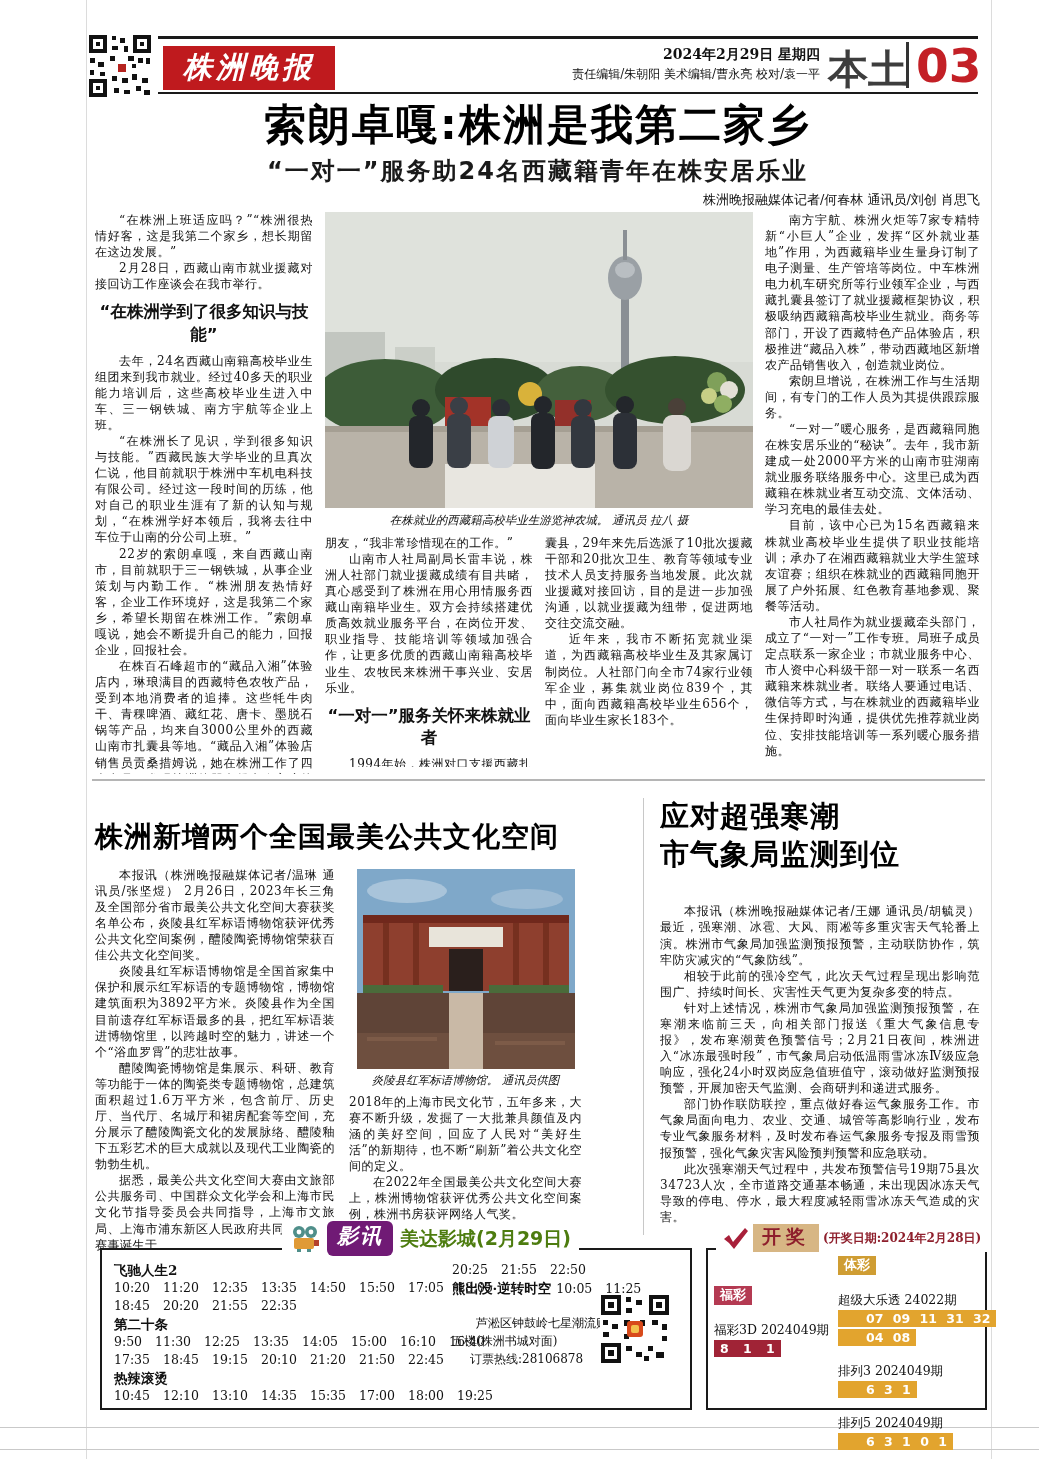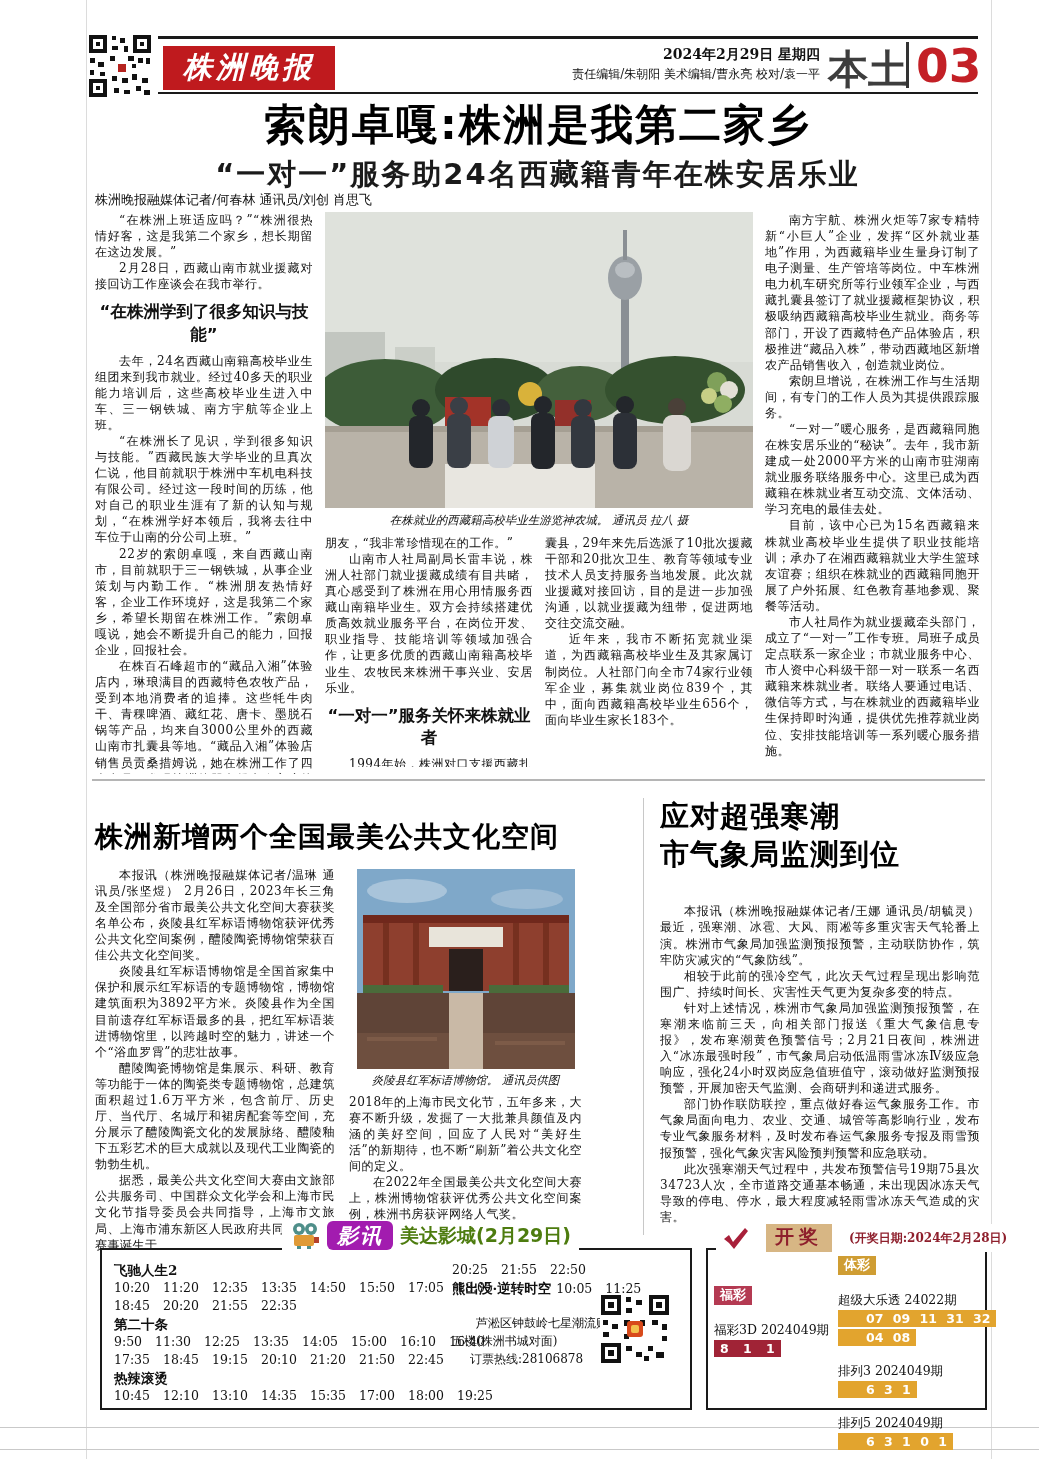--- a/index.html
+++ b/index.html
@@ -16,22 +16,22 @@
         font-size:29px;letter-spacing:4px;}
   .pubinfo{text-align:right;line-height:1.5;}
   .pubinfo .d1{font-size:14px;font-weight:700;}
   .pubinfo .d2{font-size:12px;}
   .sectionword{font-family:"DejaVu Sans","Liberation Sans",sans-serif;font-weight:900;font-size:40px;color:#3d3d3d;}
   .pagenum{font-family:"DejaVu Sans","Liberation Sans",sans-serif;font-weight:900;font-size:47px;color:#c32026;line-height:1;}
   
   .h1{text-align:center;font-family:"DejaVu Sans","Liberation Sans",sans-serif;font-weight:900;
       font-size:42px;letter-spacing:2px;line-height:1;color:#000;}
   .h2{text-align:center;font-family:"DejaVu Sans","Liberation Sans",sans-serif;font-weight:700;
-      font-size:29px;letter-spacing:2px;color:#1a1a1a;}
-  .byline{text-align:left;font-size:13px;color:#111;}
+      font-size:24px;letter-spacing:2px;color:#1a1a1a;}
+  .byline{text-align:right;font-size:13px;color:#111;}
   
   .b{font-size:12px;line-height:1.34;letter-spacing:0.5px;text-align:justify;text-indent:2em;margin:0;}
   .noind{text-indent:0;}
   .sh{font-family:"DejaVu Sans","Liberation Sans",sans-serif;font-weight:900;font-size:16.5px;
       text-align:center;letter-spacing:0;margin:9px 0 7px;text-indent:0;}
   .cap{font-size:11.5px;font-style:italic;text-align:center;line-height:1.3;}
   
   .a1{display:flex;gap:12px;overflow:hidden;}
   .a1c1{width:218px;flex:none;}
   .a1mid{width:428px;flex:none;}
@@ -45,22 +45,22 @@
   .a2cols{display:flex;gap:14px;margin-top:14px;height:392px;overflow:hidden;}
   .a2c1{width:240px;flex:none;}
   .a2c2{width:233px;flex:none;}
   .a3h{font-family:"DejaVu Sans","Liberation Sans",sans-serif;font-weight:900;font-size:29px;
        letter-spacing:1px;line-height:1.3;color:#000;}
   .vdiv{background:#c8c8c8;}
   .hdiv{background:#b5b5b5;}
   
   .box{border:2px solid #1a1a1a;background:#fff;}
   .boxhead{display:flex;align-items:center;gap:7px;background:#fff;padding:0 8px;}
-  .badge-tan{background:#a21caf;color:#fff;font-family:"DejaVu Sans","Liberation Sans",sans-serif;
-             font-weight:900;font-style:italic;font-size:21px;padding:1px 10px 0;border-radius:6px;letter-spacing:2px;}
+  .badge-tan{background:#701a75;color:#fff;font-family:"DejaVu Sans","Liberation Sans",sans-serif;
+             font-weight:900;font-style:italic;font-size:21px;padding:1px 10px 6px;border-radius:6px;letter-spacing:2px;}
   .cin-title{color:#4d7c0f;font-family:"DejaVu Sans","Liberation Sans",sans-serif;font-weight:900;font-size:19px;}
   .mt{font-size:13.5px;font-weight:700;line-height:18px;}
   .tm{font-size:12.5px;line-height:18px;word-spacing:9px;white-space:nowrap;}
   .cine-line{font-size:12px;line-height:18px;}
   .kj-badge{background:#d7b684;color:#8e1f2c;font-family:"DejaVu Sans","Liberation Sans",sans-serif;
             font-weight:900;font-size:19px;padding:0 9px 2px;letter-spacing:5px;}
   .kj-note{color:#8e1f2c;font-size:12px;font-weight:700;white-space:nowrap;}
   .lot-label-f{display:inline-block;background:#b43a52;color:#fff;font-family:"DejaVu Sans","Liberation Sans",sans-serif;
                font-weight:700;font-size:13px;padding:0 6px 1px;}
   .lot-label-t{display:inline-block;background:#cf9d33;color:#fff;font-family:"DejaVu Sans","Liberation Sans",sans-serif;
@@ -347,21 +347,21 @@
       <rect x="36" y="58" width="6" height="5" fill="#111"></rect>
       <rect x="48" y="52" width="5" height="5" fill="#111"></rect>
     <rect x="56" y="58" width="8" height="6" fill="#111"></rect>
       <rect x="44" y="62" width="5" height="5" fill="#111"></rect>
     <rect x="27" y="27" width="16" height="16" rx="3" fill="#d84a1b"></rect>
       <rect x="31" y="31" width="8" height="8" rx="2" fill="#f3c14d"></rect>
   </svg>
 
   <div class="abs box" style="left:706px;top:1248px;width:277px;height:158px;"></div>
 
-  <div class="abs boxhead" style="left:716px;top:1224px;padding:0 6px;gap:17px;">
+  <div class="abs boxhead" style="left:716px;top:1224px;padding:0 6px;gap:4px;">
     <svg width="27" height="23" viewBox="0 0 27 23">
       <path d="M2 12 L7 8 L11 15 L23 1 L26 4 L12 22 L7 16 Z" fill="#a8203a"></path>
     </svg>
     <span class="kj-badge">开奖</span>
     <span class="kj-note">(开奖日期:2024年2月28日)</span>
   </div>
 
   <div class="abs" style="left:714px;top:1284px;width:118px;">
     <span class="lot-label-f">福彩</span>
     <div class="lot-name">福彩3D 2024049期</div>

